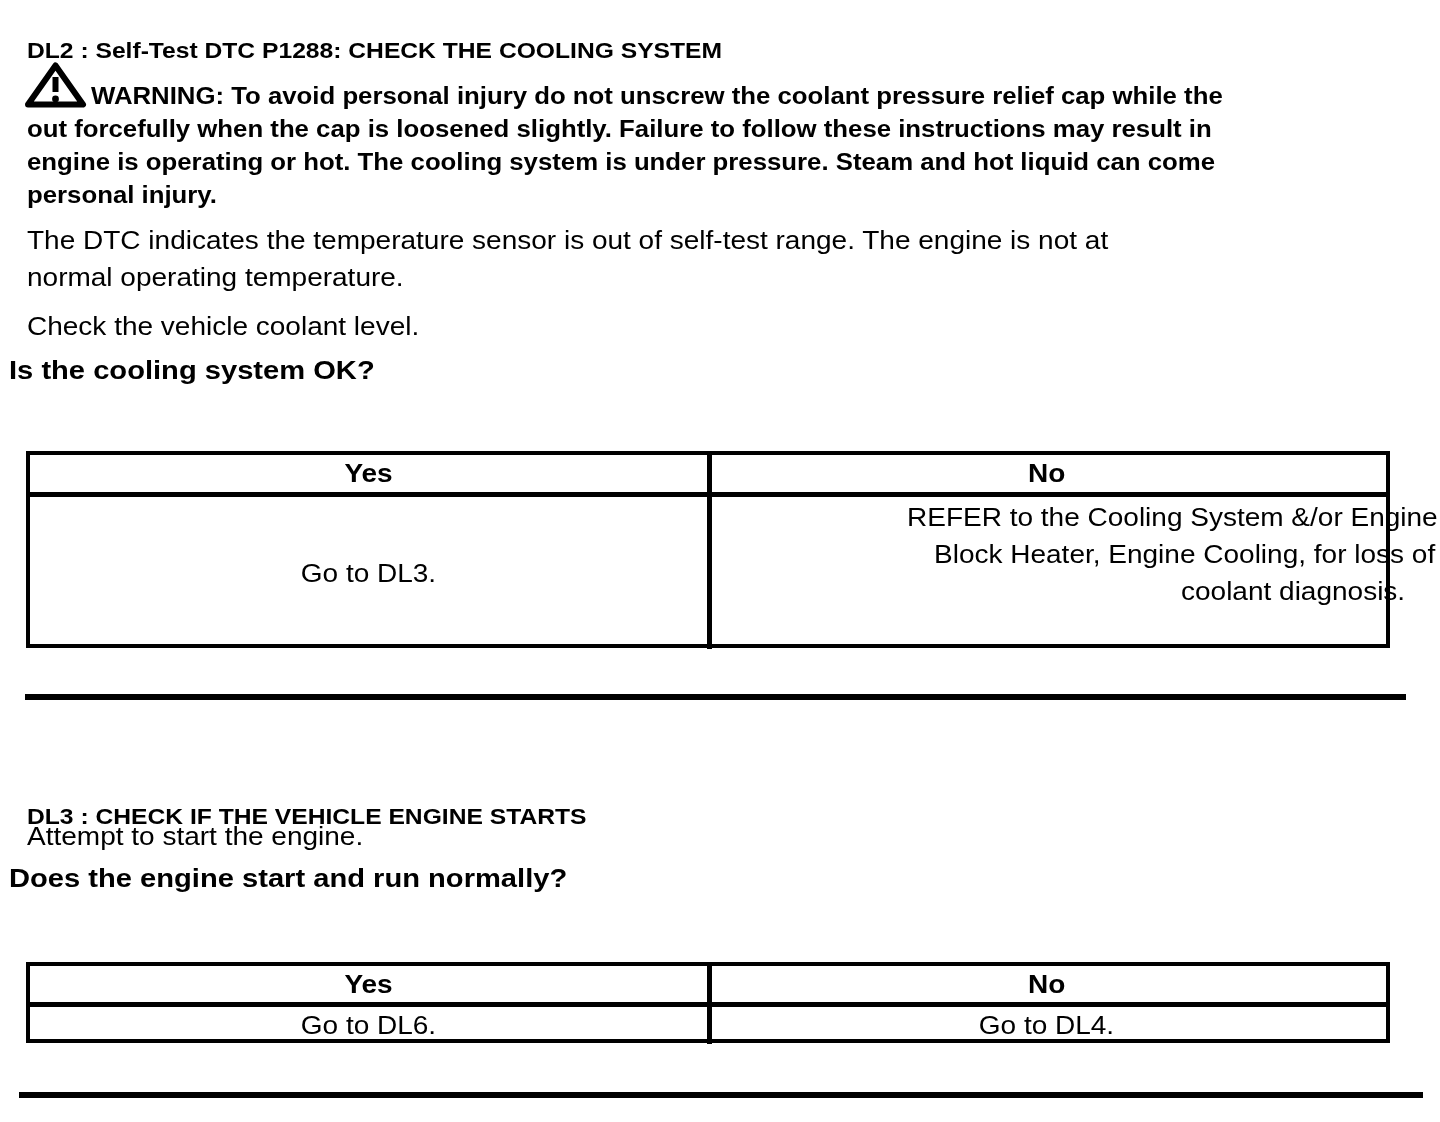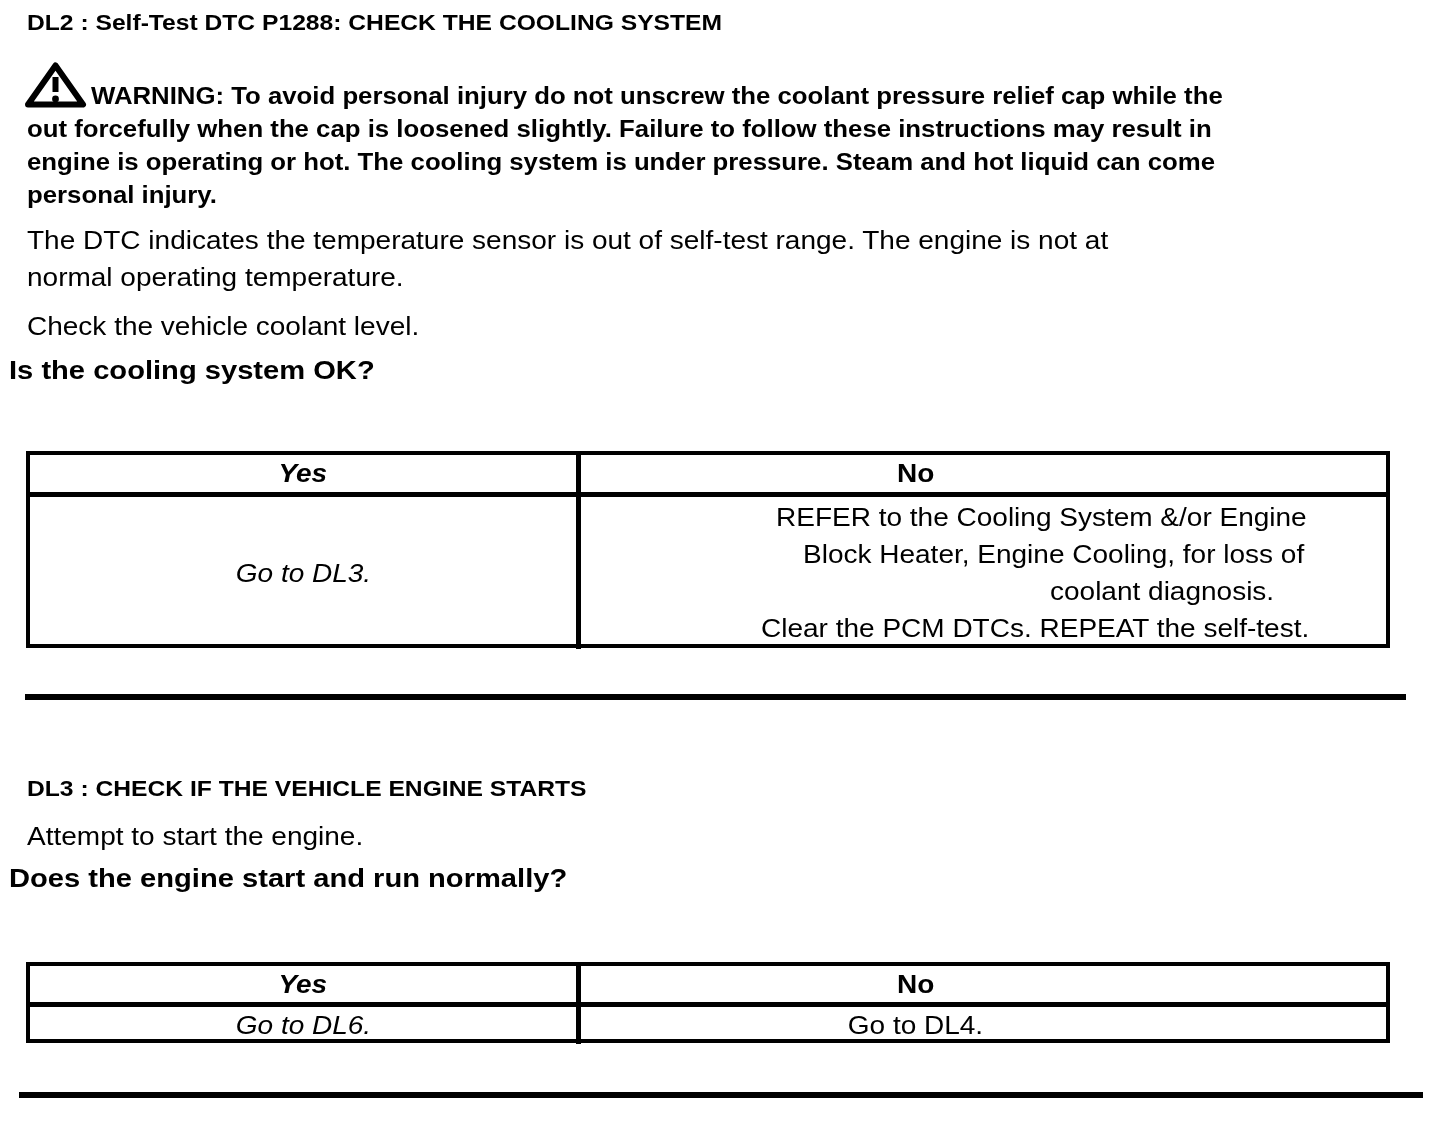--- a/index.html
+++ b/index.html
@@ -6,21 +6,21 @@
   .page {
     position:relative; width:1440px; height:1122px;
     background:#ffffff; color:#000000;
     font-family:"Liberation Sans", sans-serif; overflow:hidden;
   }
 
   
   .stretch   { display:inline-block; transform:scaleX(1.12); transform-origin:0 50%; }
   .stretch-c { display:inline-block; transform:scaleX(1.12); transform-origin:50% 50%; }
 
-  .sect-title { position:absolute; font-weight:bold; font-size:22px; line-height:26px; white-space:nowrap; }
+  .sect-title { position:absolute; font-weight:bold; font-size:22px; line-height:26px; white-space:nowrap;margin-top:28px; }
   .pos-title1 { left:27px; top:10px; }
   .pos-title2 { left:27px; top:776px; }
 
   .warning { position:absolute; left:27px; top:80px; font-weight:bold; font-size:23px; }
   .warn-line { line-height:33px; white-space:nowrap; }
   .warn-line.first { padding-left:64px; }
   .warn-icon { position:absolute; left:-3px; top:-19px; width:63px; height:48px; }
 
   .body-par { position:absolute; left:27px; font-size:25px; }
   .body-line { line-height:37px; white-space:nowrap; }
@@ -30,21 +30,21 @@
 
   .question { position:absolute; left:9px; font-weight:bold; font-size:26px; line-height:37px; white-space:nowrap; }
   .pos-q1 { top:352px; }
   .pos-q2 { top:860px; }
 
   .dtable { position:absolute; left:26px; width:1364px; border:4px solid #000; box-sizing:border-box; background:#fff; }
   .pos-table1 { top:451px; height:197px; }
   .pos-table2 { top:962px; height:81px; }
   .drow { display:flex; }
   .dcell { box-sizing:border-box; flex:0 0 auto; }
-  .col1 { width:546px;font-style:italic; }
+  .col1 { width:677px; }
   .col2 { width:674px; border-left:5px solid #000; }
   .dhead-row { border-bottom:5px solid #000; }
   .pos-table1 .dhead-row { height:37px; }
   .pos-table2 .dhead-row { height:36px; }
   .pos-table1 .dbody-row { height:152px; }
   .pos-table2 .dbody-row { height:37px; }
   .dhead { display:flex; align-items:center; justify-content:center; font-weight:bold; font-size:25px; }
   .dcenter { display:flex; align-items:center; justify-content:center; font-size:25px; }
   .dleft { font-size:25px; padding:2px 0 0 8px; }
   .cell-line { line-height:37px; white-space:nowrap;text-align:right; }
@@ -95,21 +95,20 @@
         </div>
     </div>
     <div class="drow dbody-row">
       <div class="dcell col1 dcenter">
           <span class="stretch-c">Go to DL3.</span>
         </div>
       <div class="dcell col2 dleft">
         <div class="cell-line"><span class="stretch">REFER to the Cooling System &amp;/or Engine</span></div>
         <div class="cell-line"><span class="stretch">Block Heater, Engine Cooling, for loss of</span></div>
         <div class="cell-line"><span class="stretch">coolant diagnosis.</span></div>
-        <div class="cell-line"><span class="stretch">Clear the PCM DTCs. REPEAT the self-test.</span></div>
       </div>
     </div>
   </div>
 
   <div class="hrule pos-rule1"></div>
 
   <div class="sect-title pos-title2"><span class="stretch">DL3 : CHECK IF THE VEHICLE ENGINE STARTS</span></div>
 
   <div class="body-par pos-para3">
     <div class="body-line"><span class="stretch">Attempt to start the engine.</span></div>

